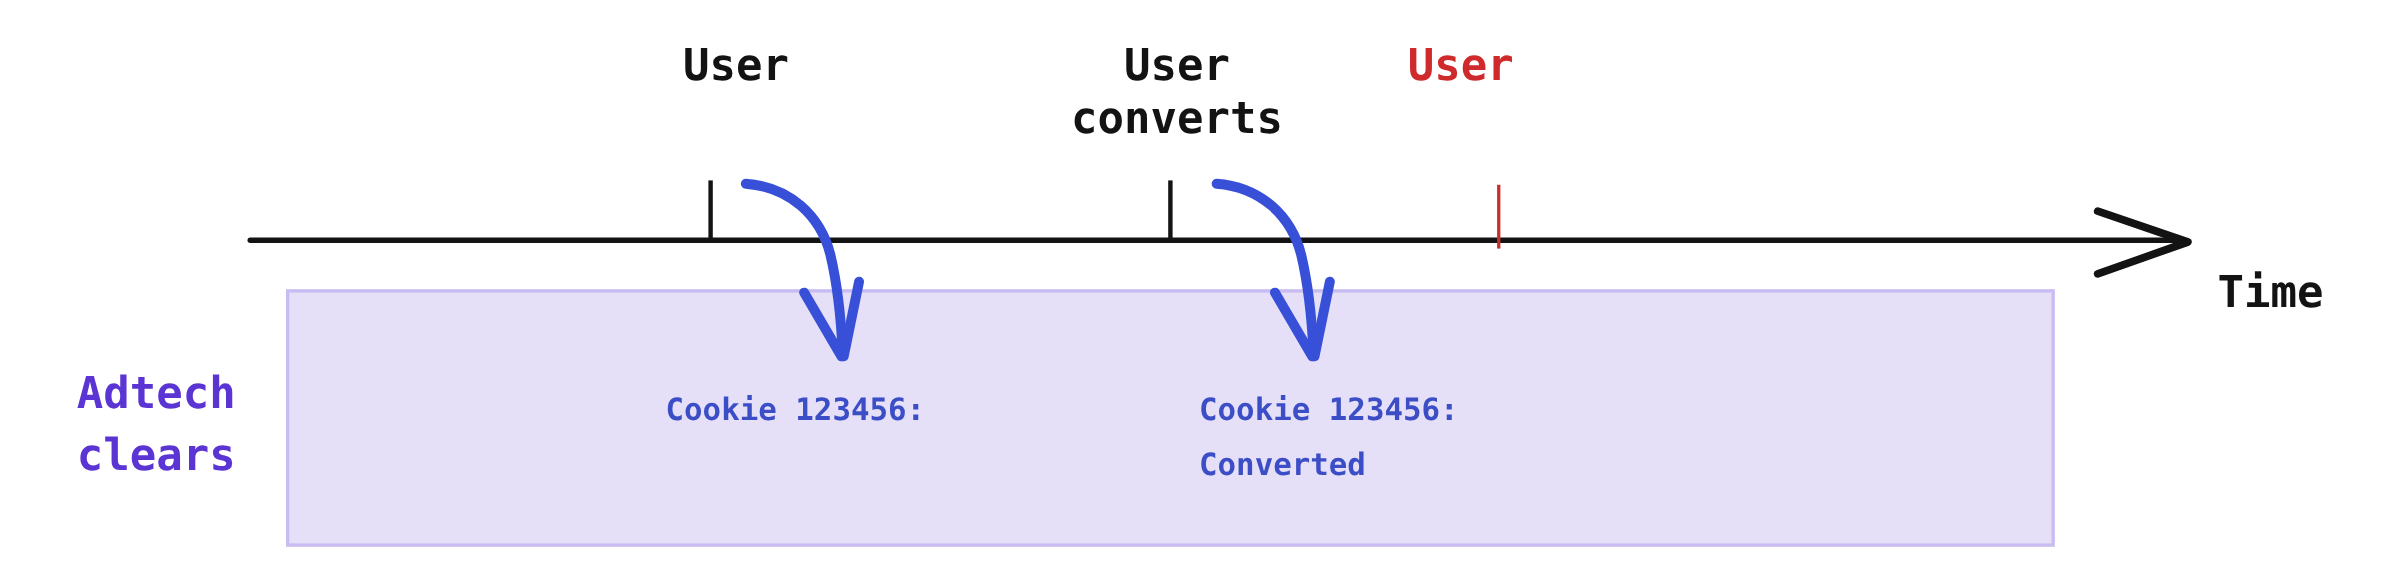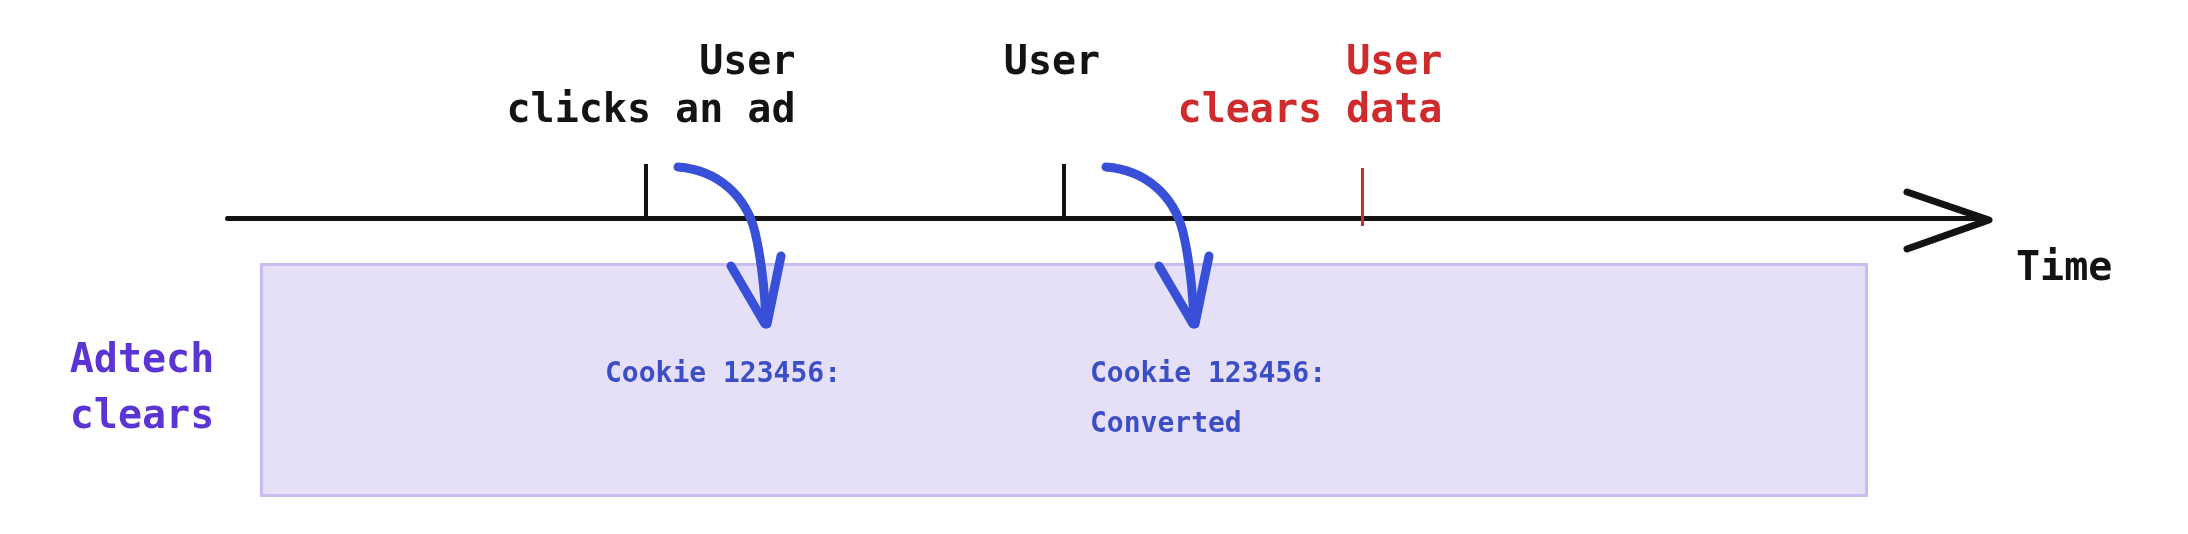--- a/index.html
+++ b/index.html
@@ -11,25 +11,26 @@
     overflow: hidden;
     font-family: "DejaVu Sans Mono", monospace;
     font-weight: bold;
   }
 
   
   .event-label {
     position: absolute;
     top: 36px;
     transform: translateX(-50%);
-    text-align: right;
+    text-align: center;
     font-size: 40px;
     line-height: 48px;
     color: var(--ink);
     white-space: nowrap;
+    margin-left: 18px;
   }
   .event-label.red { color: var(--red); }
 
   
   .axis-line {
     position: absolute;
     left: 225px;
     top: 216px;
     width: 1763px;
     height: 5px;
@@ -101,28 +102,27 @@
   .axis-head { stroke: var(--ink); stroke-width: 7; stroke-linecap: round; stroke-linejoin: round; }
   .blue-arrow { stroke: var(--blue-arrow); stroke-width: 9; stroke-linecap: round; }
 </style>
 </head>
 <body>
 
 <div class="canvas">
 
   <div class="event-label" style="left:651px">
     <div>User</div>
-    <div>clicks an ad</div>
   </div>
   <div class="event-label" style="left:1052px">
     <div>User</div>
+    <div>converts</div>
   </div>
   <div class="event-label red" style="left:1310px">
     <div>User</div>
-    <div>clears data</div>
   </div>
 
   <div class="axis-line"></div>
   <div class="tick" style="left:644px"></div>
   <div class="tick" style="left:1062px"></div>
   <div class="tick red" style="left:1361px"></div>
   <div class="time-label">Time</div>
 
   <div class="server-box"></div>
   <div class="server-label">

